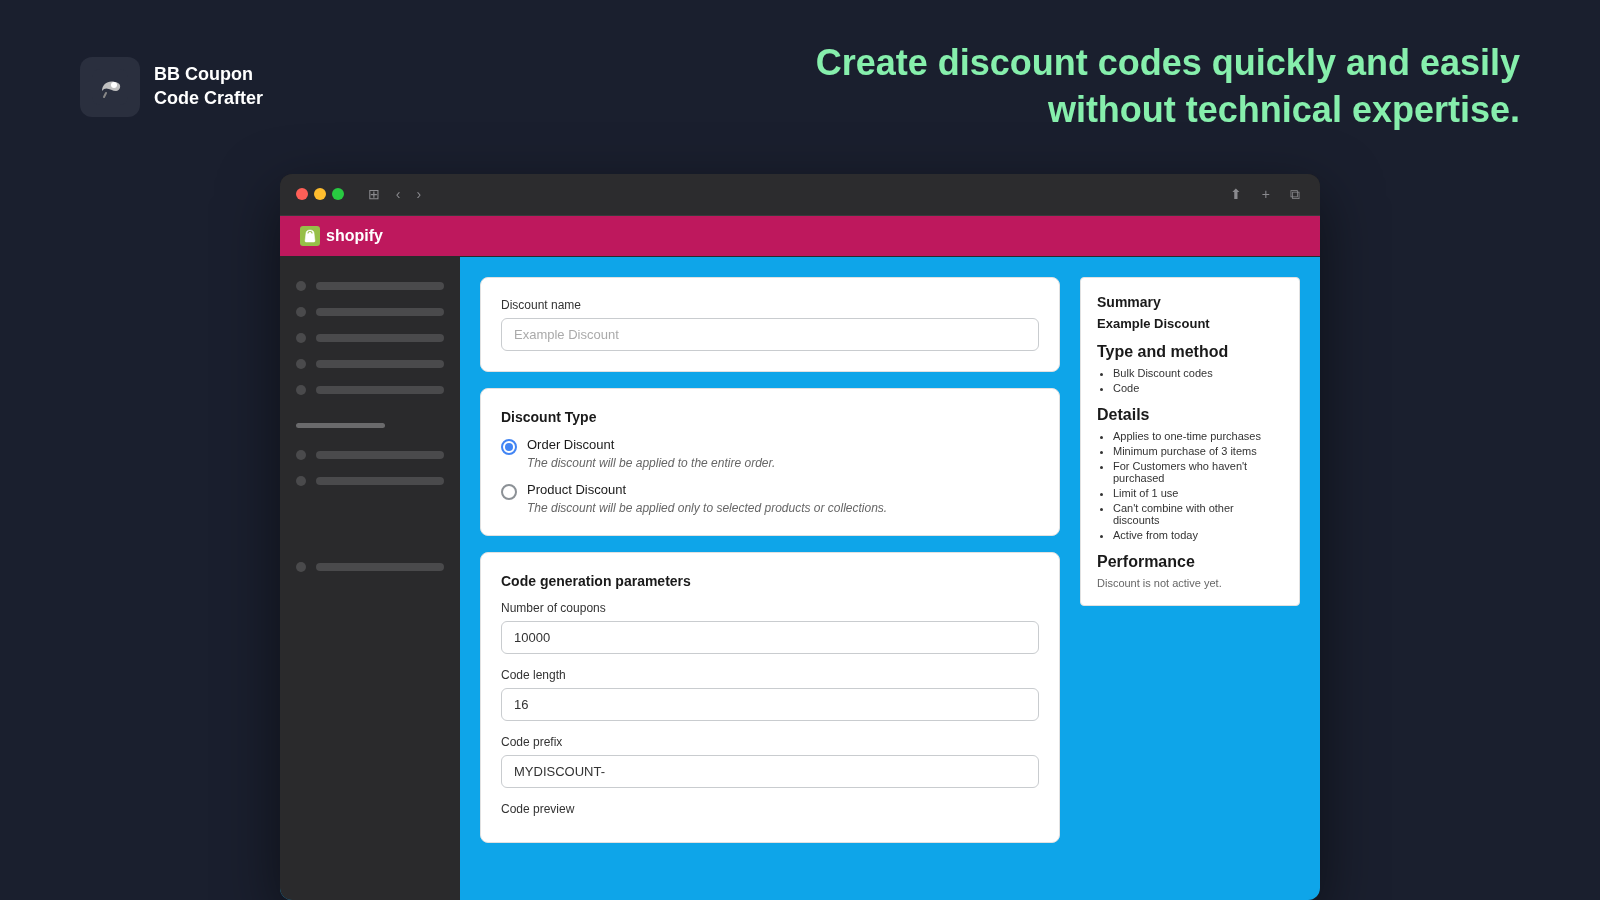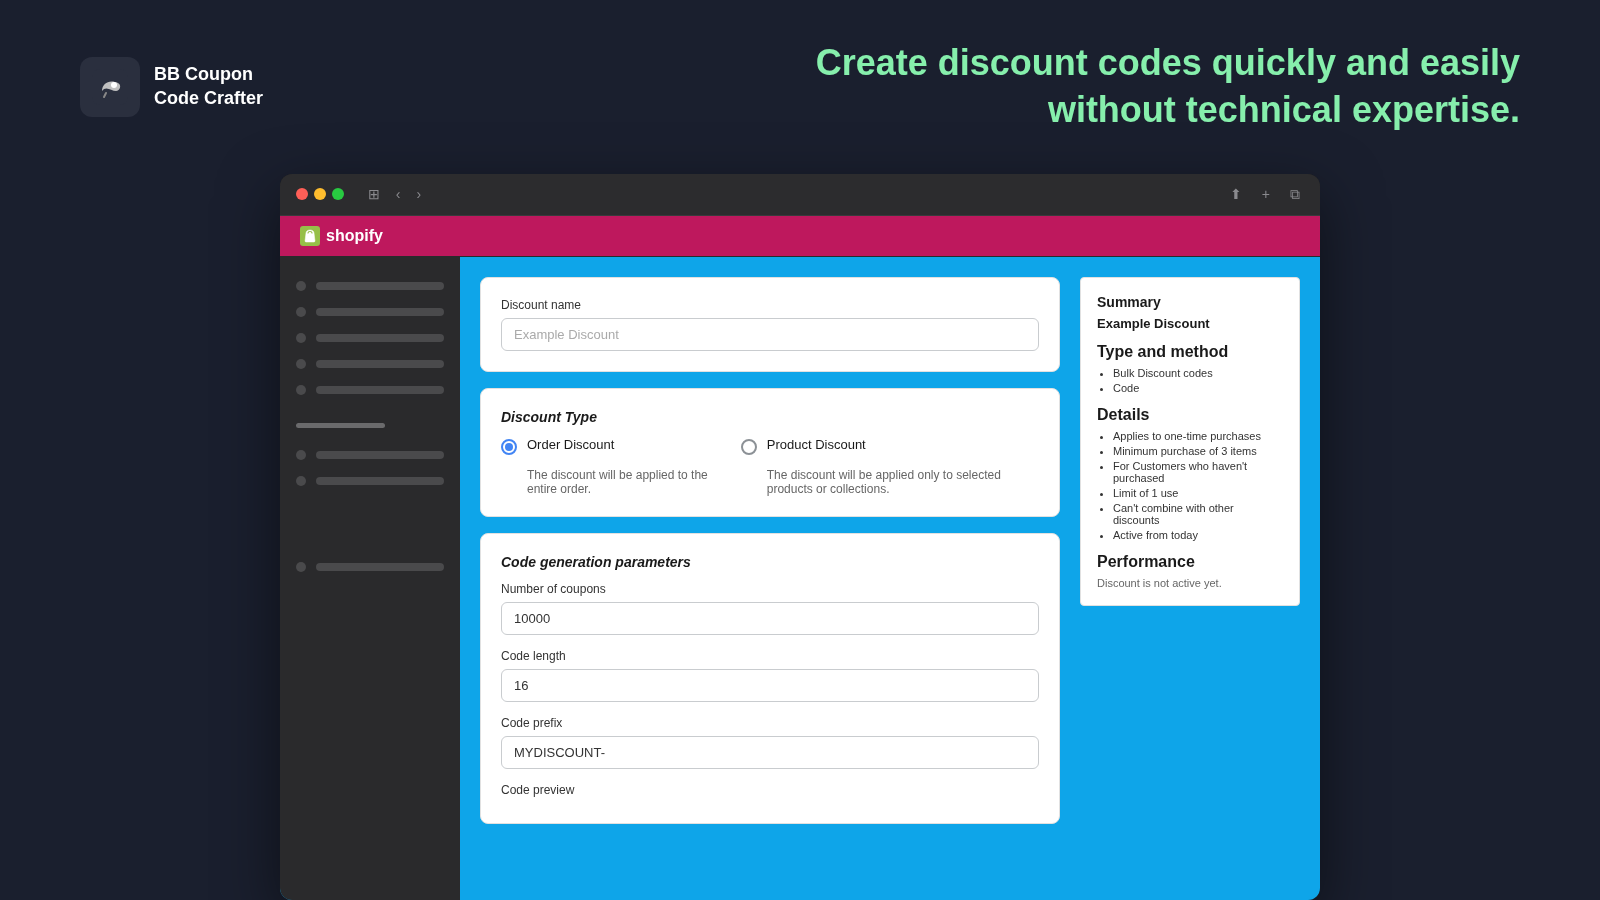--- a/index.html
+++ b/index.html
@@ -216,21 +216,20 @@
       padding: 20px;
       margin-bottom: 16px;
       border: 1px solid #e1e1e1;
     }
 
     .card-title {
       font-size: 14px;
       font-weight: 600;
       color: #1a1a1a;
       margin-bottom: 12px;
-      font-style: italic;
     }
 
     .form-label {
       font-size: 12px;
       font-weight: 500;
       color: #333;
       margin-bottom: 6px;
       display: block;
     }
 
@@ -245,21 +244,22 @@
       outline: none;
     }
 
     .form-input::placeholder {
       color: #aaa;
     }
 
     
     .radio-group {
       display: flex;
-      gap: 28px;
+      flex-direction: column;
+      gap: 12px;
     }
 
     .radio-item {
       display: flex;
       align-items: flex-start;
       gap: 10px;
       cursor: pointer;
     }
 
     .radio-circle {
@@ -288,21 +288,22 @@
 
     .radio-label {
       font-size: 13px;
       font-weight: 500;
       color: #1a1a1a;
     }
 
     .radio-desc {
       font-size: 12px;
       color: #666;
-      margin-top: 16px;
+      margin-top: 4px;
+      font-style: italic;
     }
 
     
     .summary-card {
       width: 220px;
       flex-shrink: 0;
     }
 
     .summary-inner {
       background: #ffffff;

